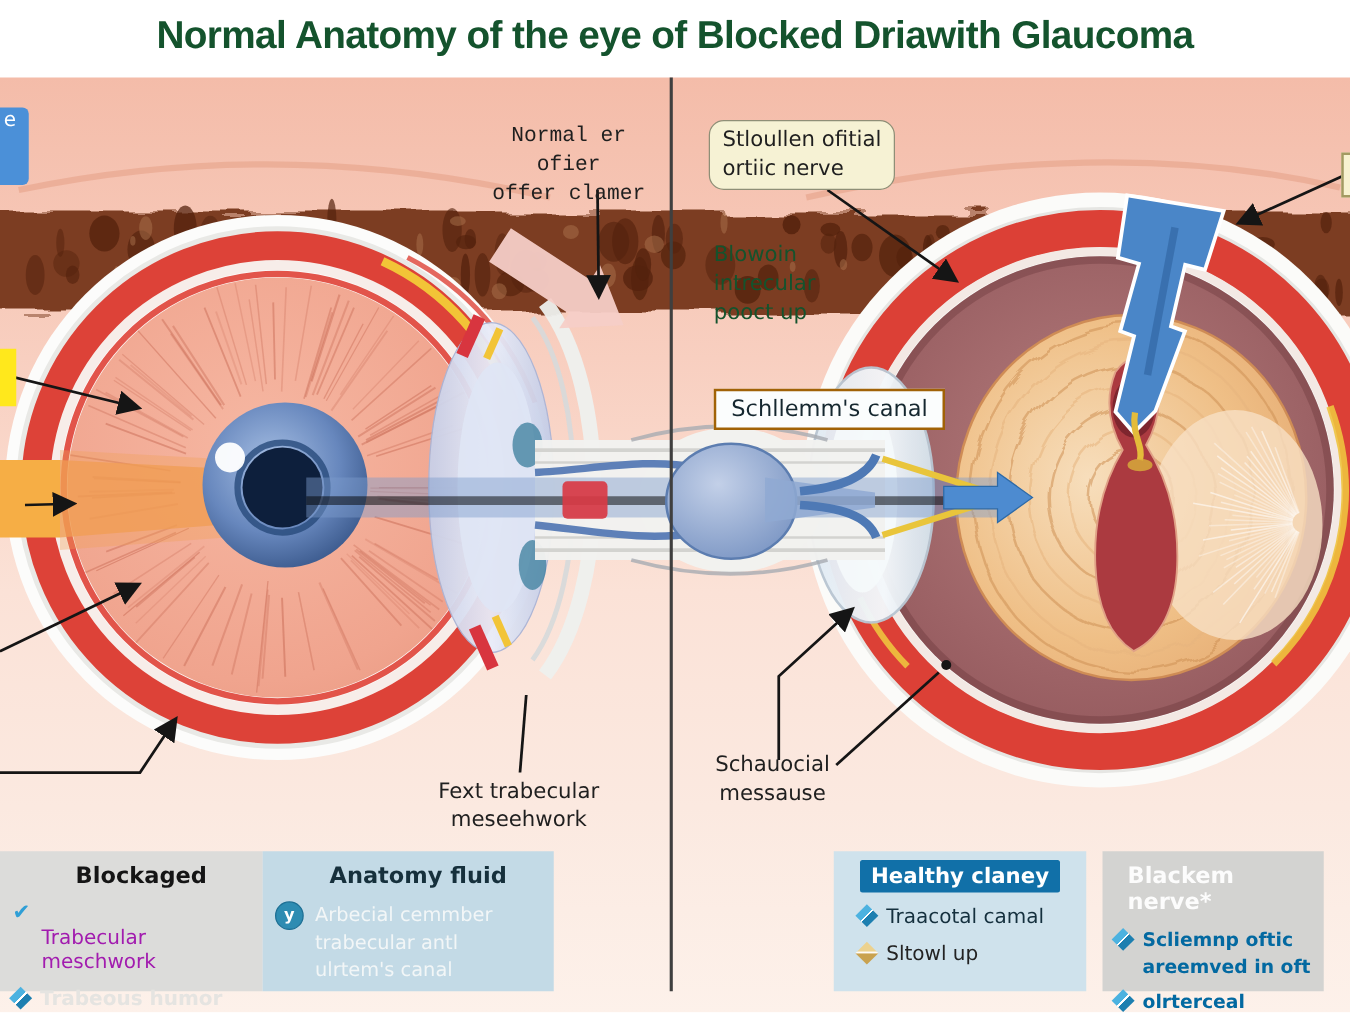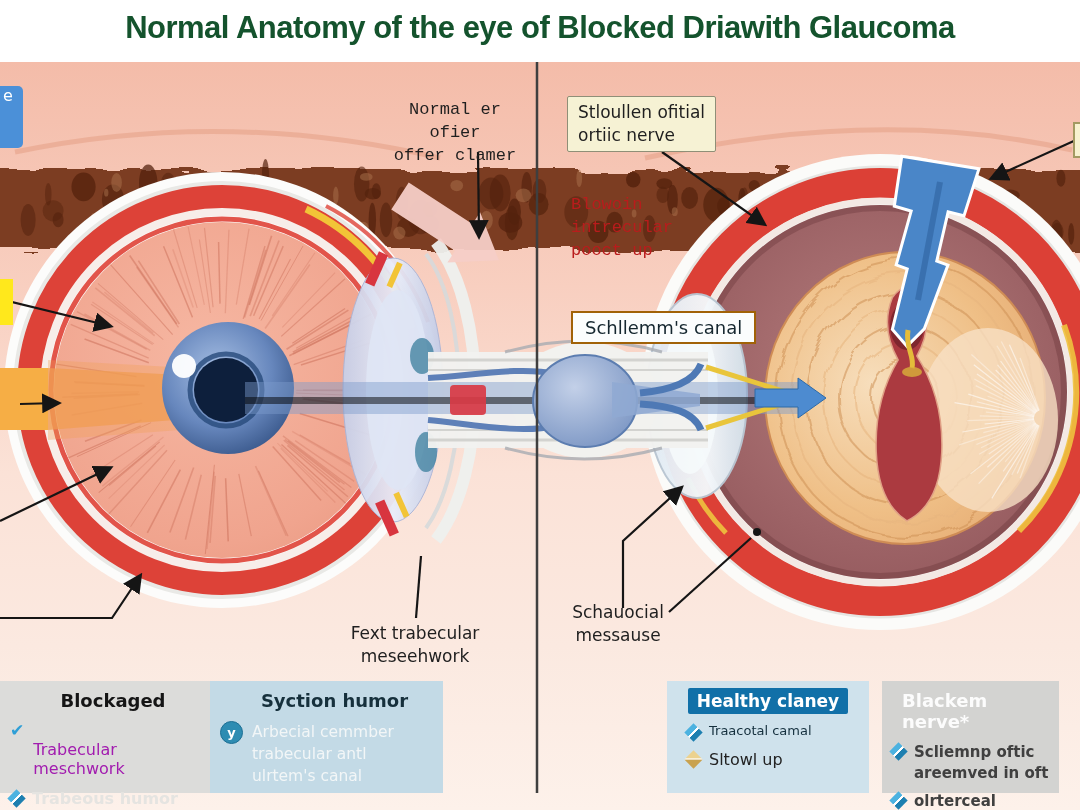--- a/index.html
+++ b/index.html
@@ -4,40 +4,40 @@
 <style>
   html,body{margin:0;padding:0;background:#fff;}
   .stage{position:relative;width:1080px;height:810px;overflow:hidden;background:#fff;
          font-family:"DejaVu Sans",sans-serif;}
   svg{position:absolute;left:0;top:0;}
   .title{position:absolute;left:0;top:10px;width:100%;text-align:center;
          font-family:"Liberation Sans",sans-serif;font-weight:bold;font-size:31px;
          letter-spacing:-0.5px;color:#14532d;}
   .lbl{position:absolute;color:#1f1f1f;font-size:17px;line-height:23px;}
   .center{text-align:center;}
-  .boxed{background:#f6f2d4;border:1.5px solid #8f8f77;border-radius:2px;padding:4px 10px;}
+  .boxed{background:#f6f2d4;border:1.5px solid #8f8f77;border-radius:12px;padding:4px 10px;}
   .schlemm{background:#fbfdfd;border:2px solid #a16207;padding:3px 12px;font-size:18px;color:#15272f;}
-  .white-lbl{color:#b91c1c;font-family:Liberation Mono, monospace;}
+  .white-lbl{color:#14532d;}
   .edge-box{position:absolute;}
   .panel{position:absolute;top:681px;height:112px;box-sizing:border-box;padding-top:7px;}
   .panel h4{margin:2px 0 10px 16px;font-size:18px;text-align:center;color:#151515;}
   .lg-row{display:flex;align-items:flex-start;gap:9px;margin:0 0 11px 10px;font-size:16px;}
   .lg-ic{flex:0 0 auto;}
   .check{color:#2f9fd6;font-weight:bold;font-size:17px;line-height:18px;}
   .dia{display:inline-block;width:13px;height:13px;margin-top:3px;transform:rotate(45deg);
        background:linear-gradient(90deg,#4cb2e0 44%,#ffffff 44%,#ffffff 56%,#1d7fb0 56%);}
   .dia.yellow{background:linear-gradient(135deg,#ecd28f 40%,#fff 47%,#c9a24f 55%);}
   .badge{display:inline-flex;width:21px;height:21px;border-radius:50%;background:#2e8cb2;
          border:1px solid #1d6f94;color:#fff;font-size:13px;font-weight:bold;
          align-items:center;justify-content:center;}
   .hdr-box{background:#1170a8;color:#fff;font-weight:bold;font-size:17px;text-align:center;
            width:160px;margin:0 auto 9px auto;padding:3px 0;border-radius:2px;}
   .faint{color:#e5e4e1;font-weight:bold;}
   .wlines{color:#f2f6f7;font-size:15.5px;line-height:22px;}
-  .gray-items{color:#404040;font-size:15px;line-height:21px;font-weight:bold;}
+  .gray-items{color:#0369a1;font-size:15px;line-height:21px;font-weight:bold;}
 </style>
 </head>
 <body>
 
 <div class="stage">
 
 <svg id="art" width="1080" height="810" viewBox="0 0 1080 810">
   <defs>
     <linearGradient id="bg" x1="0" y1="0" x2="0" y2="1">
       <stop offset="0" stop-color="#f4bca9"></stop>
@@ -494,36 +494,36 @@
       <span class="lg-ic check">✔</span>
       <span style="color:#a21caf;margin-top:19px;">Trabecular meschwork</span>
     </div>
     <div class="lg-row">
       <span class="lg-ic dia"></span>
       <span class="faint">Trabeous humor</span>
     </div>
   </div>
 
   <div class="panel" style="left:210px;width:233px;background:#c3dae6;">
-    <h4 style="color:#16303c;">Syction humor</h4>
+    <h4 style="color:#16303c;">Anatomy fluid</h4>
     <div class="lg-row">
       <span class="lg-ic badge">y</span>
       <span class="wlines">
         <div>Arbecial cemmber</div>
         <div>trabecular antl</div>
         <div>ulrtem's canal</div>
       </span>
     </div>
   </div>
 
   <div class="panel" style="left:667px;width:202px;background:#cfe2ec;">
     <div class="hdr-box">Healthy claney</div>
     <div class="lg-row" style="margin-left:20px;">
       <span class="lg-ic dia"></span>
-      <span style="color:#15303e;font-size:13px;">Traacotal camal</span>
+      <span style="color:#15303e;font-size:16px;">Traacotal camal</span>
     </div>
     <div class="lg-row" style="margin-left:20px;">
       <span class="lg-ic dia yellow"></span>
       <span style="color:#232323;">Sltowl up</span>
     </div>
   </div>
 
   <div class="panel" style="left:882px;width:177px;background:#d3d3d1;">
     <h4 style="color:#fcfcfc;text-align:left;margin-left:20px;">Blackem nerve*</h4>
     <div class="lg-row">

